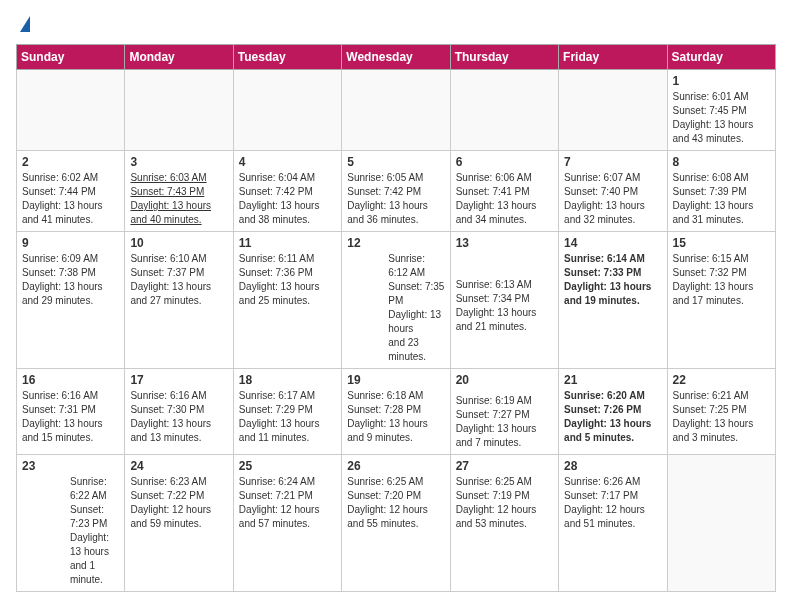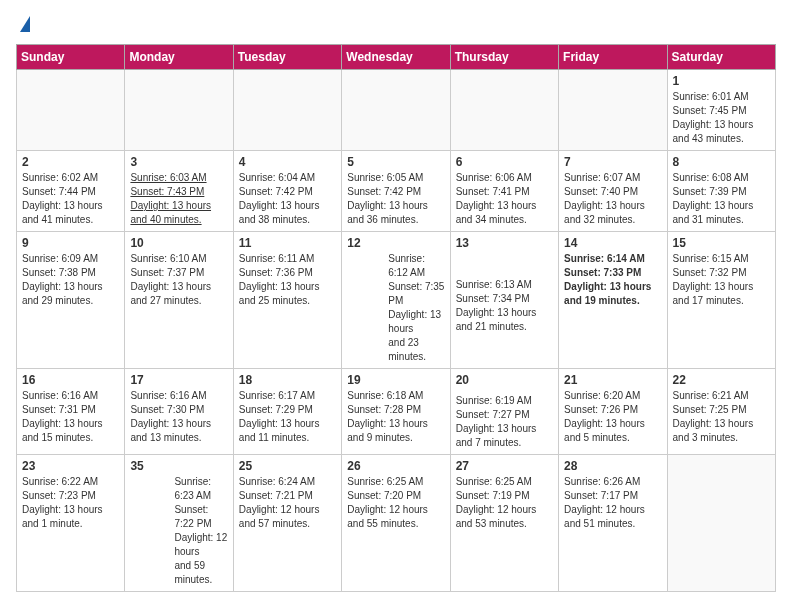--- a/index.html
+++ b/index.html
@@ -270,44 +270,44 @@
         </td>
         <td>
           <span class="day-num">20</span>
           <div class="day-info" style="white-space: pre-line; margin-top: 7px;">Sunrise: 6:19 AM
 Sunset: 7:27 PM
 Daylight: 13 hours
 and 7 minutes.</div>
         </td>
         <td>
           <span class="day-num">21</span>
-          <div class="day-info" style="white-space: pre-line;">Sunrise: 6:20 AM
+          <div class="day-info" style="white-space: pre-line; font-weight: bold;">Sunrise: 6:20 AM
 Sunset: 7:26 PM
 Daylight: 13 hours
 and 5 minutes.</div>
         </td>
         <td>
           <span class="day-num">22</span>
           <div class="day-info" style="white-space: pre-line;">Sunrise: 6:21 AM
 Sunset: 7:25 PM
 Daylight: 13 hours
 and 3 minutes.</div>
         </td>
       </tr>
       <tr>
         <td>
           <span class="day-num">23</span>
-          <div class="day-info" style="white-space: pre-line;">Sunrise: 6:22 AM
+          <div class="day-info" style="white-space: pre-line; margin-left: 48px;">Sunrise: 6:22 AM
 Sunset: 7:23 PM
 Daylight: 13 hours
 and 1 minute.</div>
         </td>
         <td>
-          <span class="day-num">35</span>
-          <div class="day-info" style="white-space: pre-line; margin-left: 44px;">Sunrise: 6:23 AM
+          <span class="day-num">24</span>
+          <div class="day-info" style="white-space: pre-line;">Sunrise: 6:23 AM
 Sunset: 7:22 PM
 Daylight: 12 hours
 and 59 minutes.</div>
         </td>
         <td>
           <span class="day-num">25</span>
           <div class="day-info" style="white-space: pre-line;">Sunrise: 6:24 AM
 Sunset: 7:21 PM
 Daylight: 12 hours
 and 57 minutes.</div>

